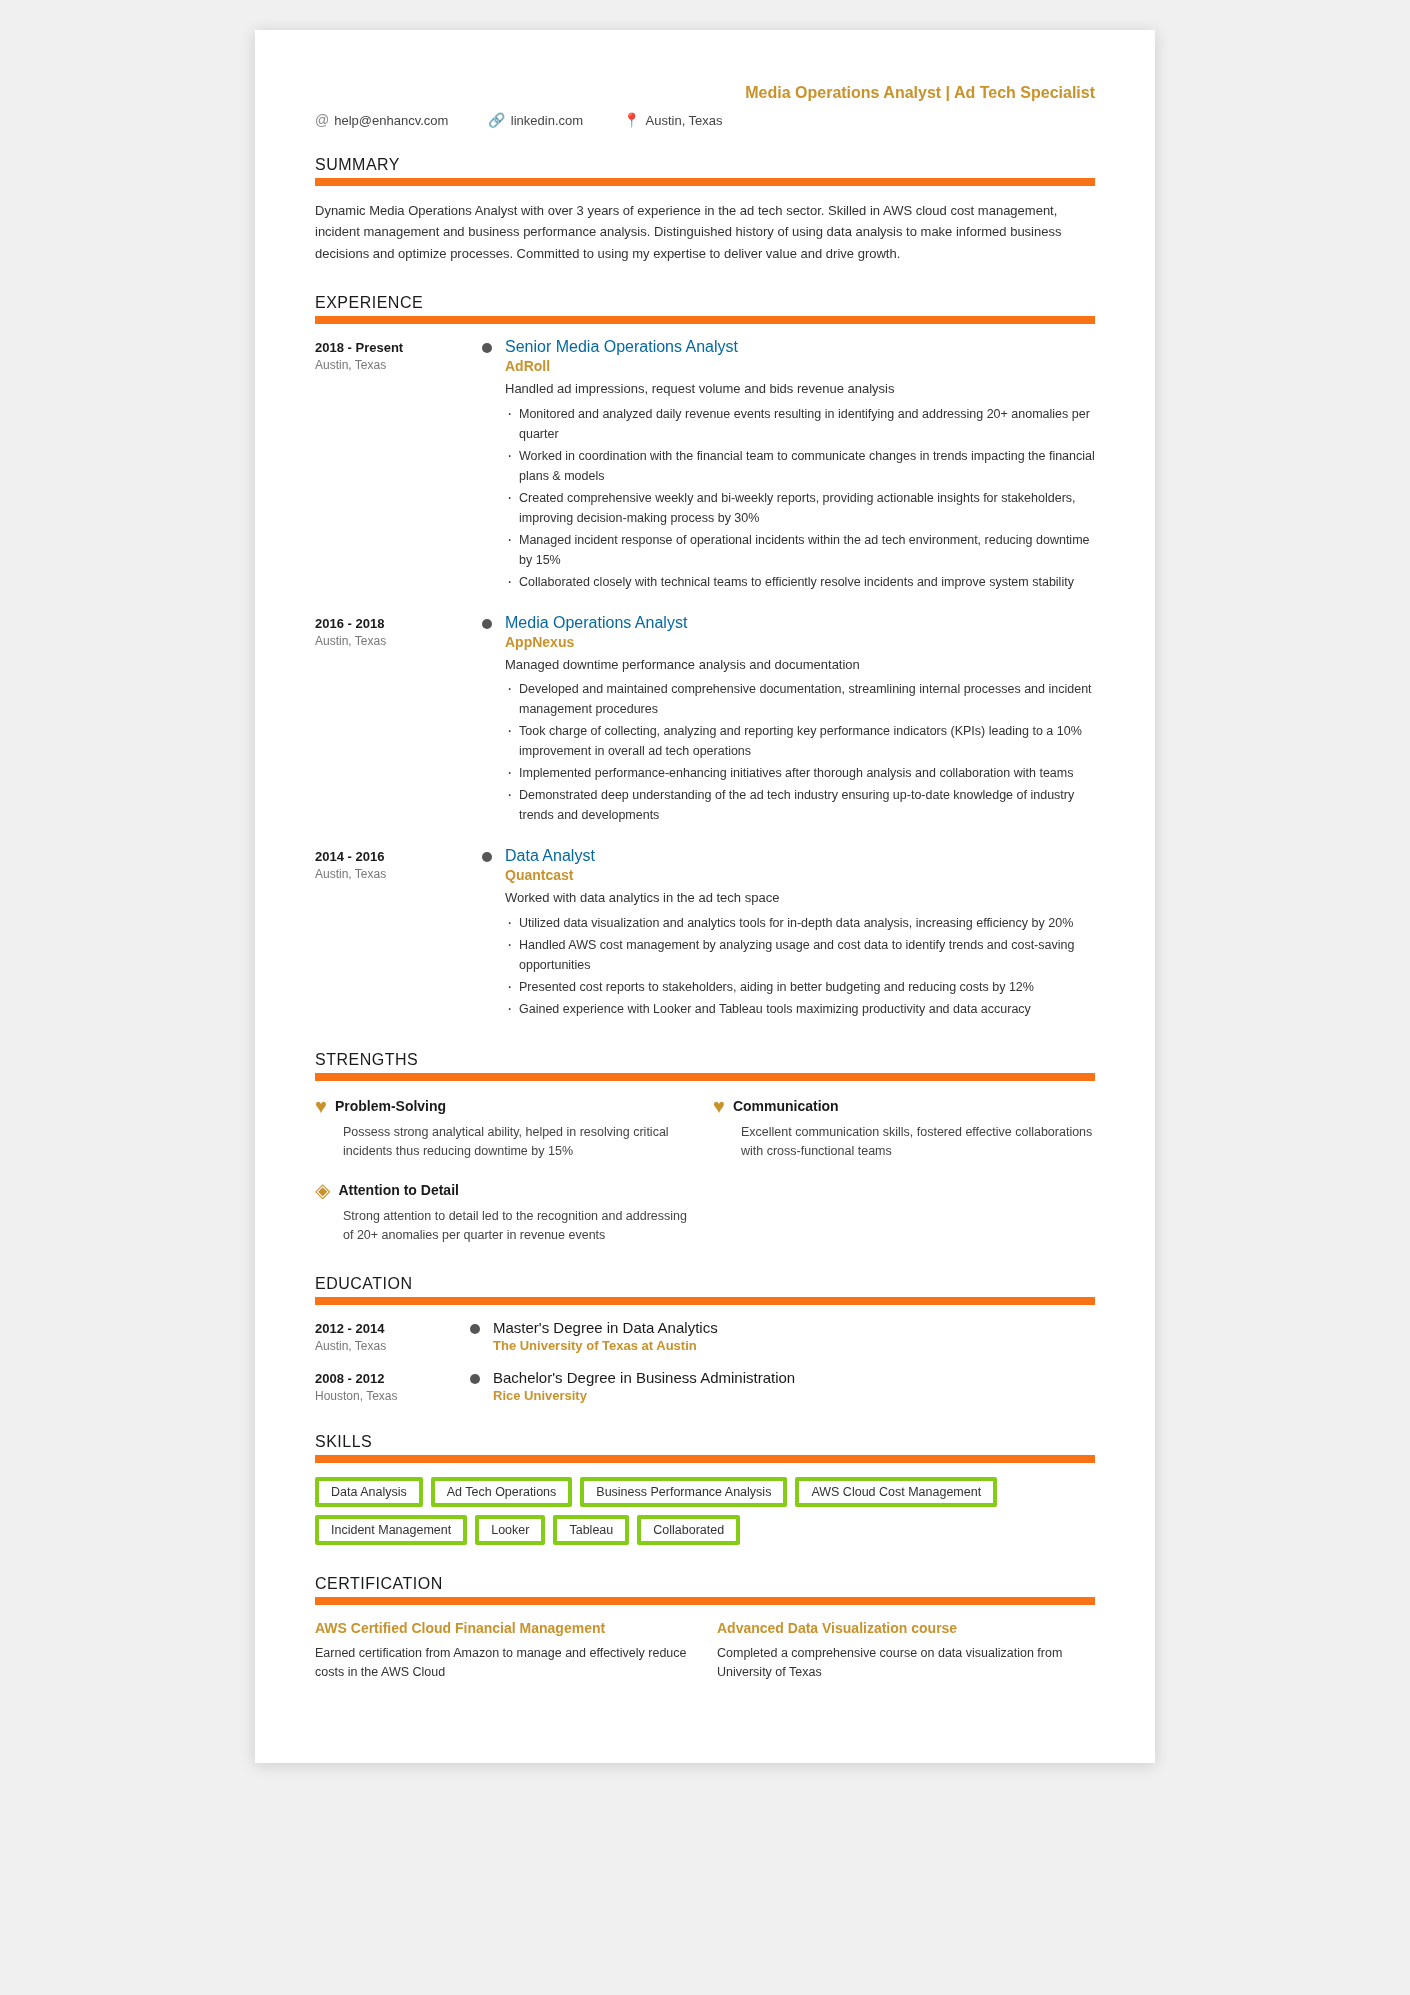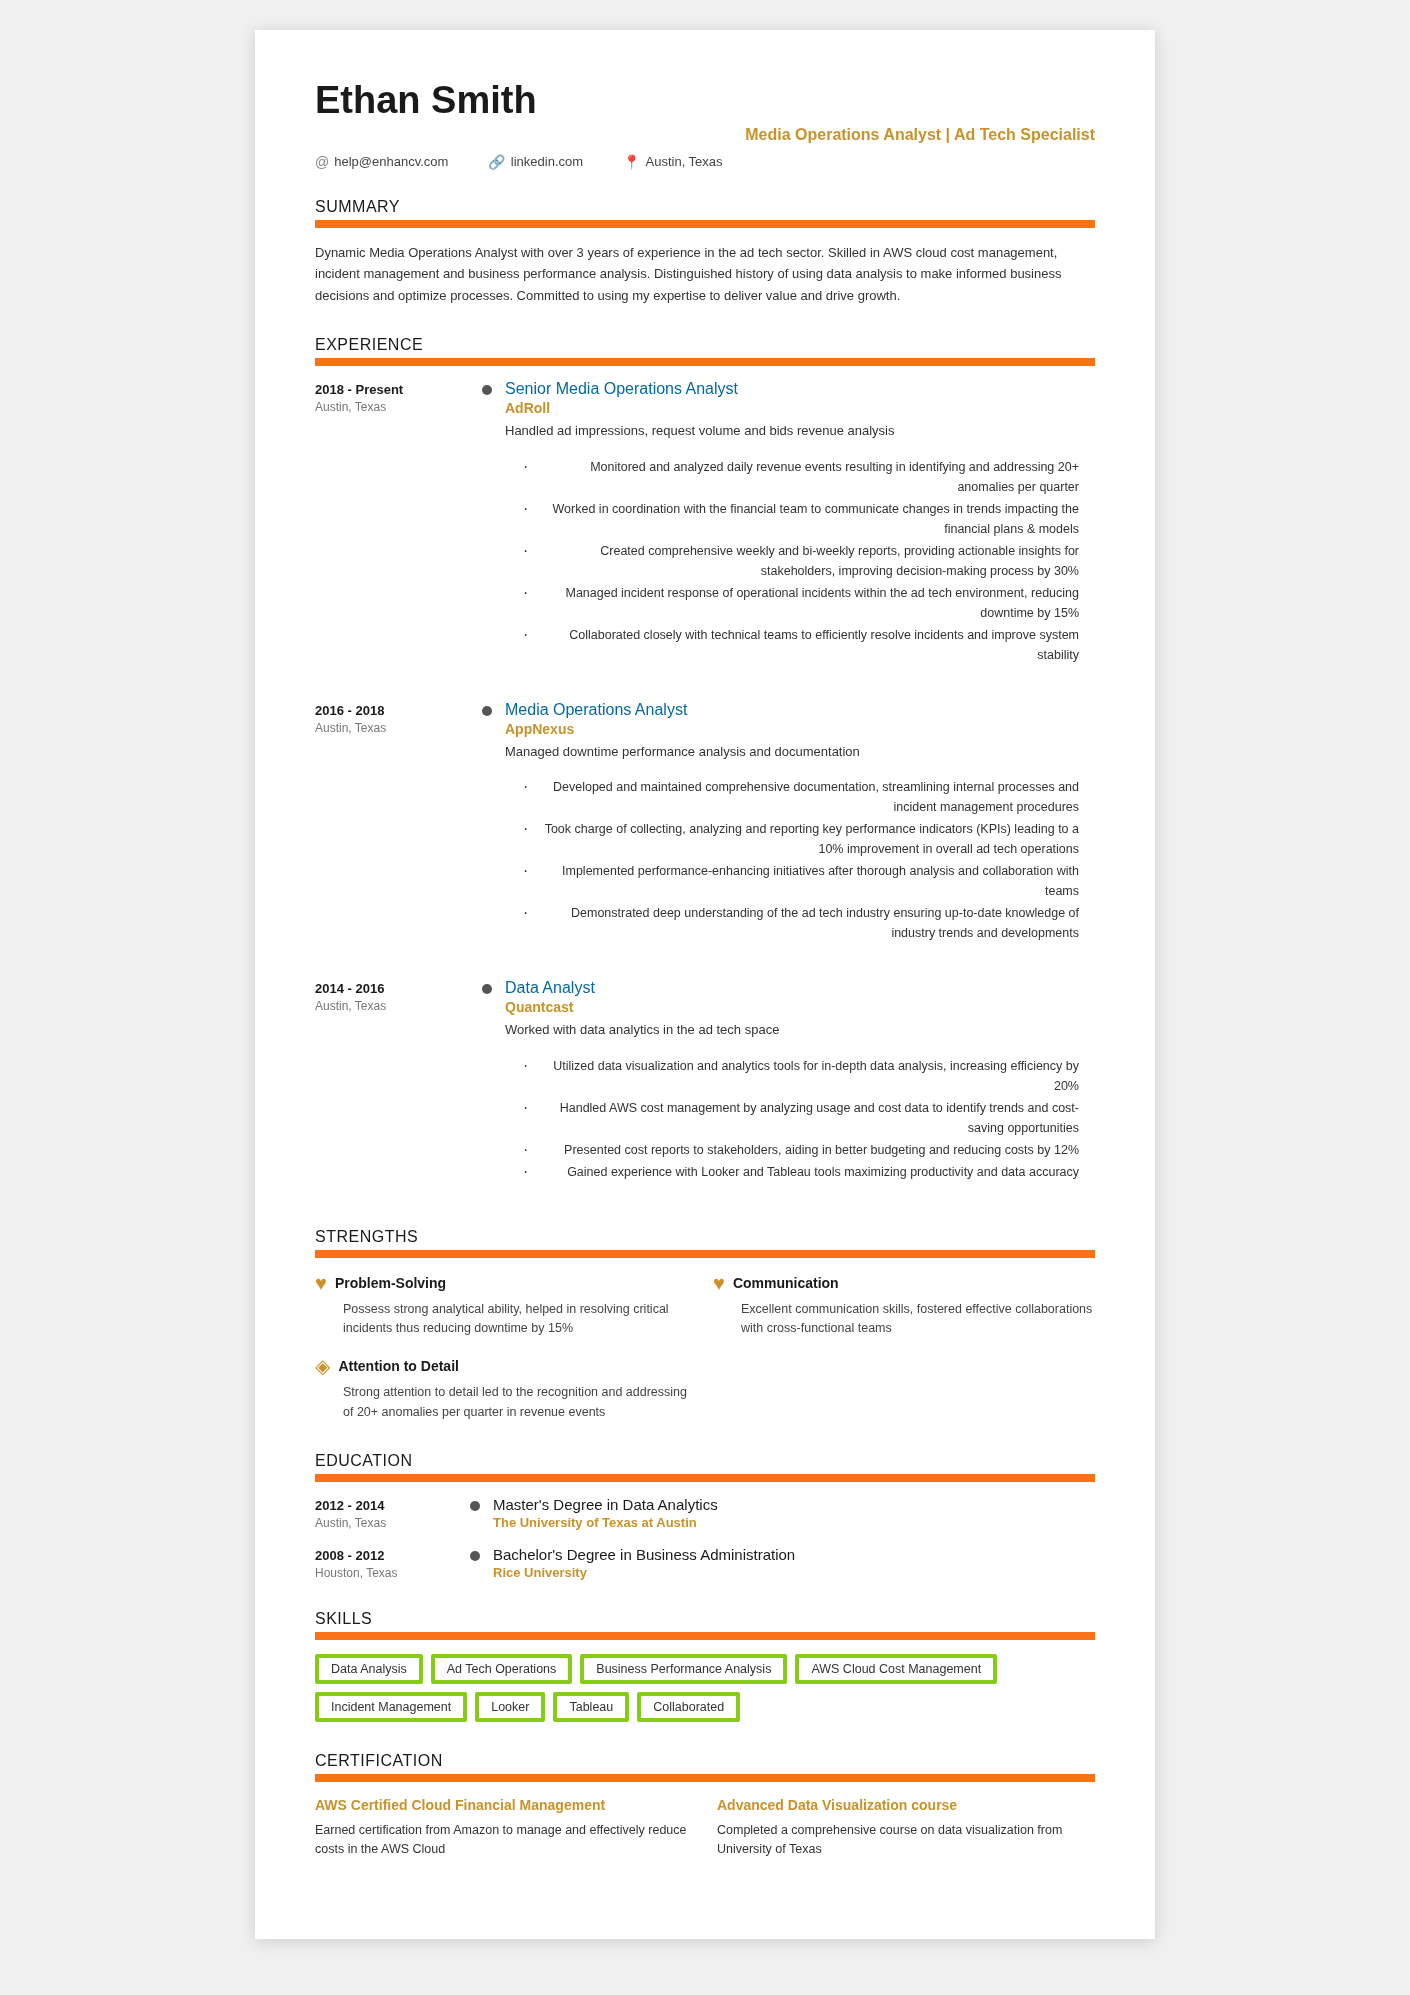--- a/index.html
+++ b/index.html
@@ -118,22 +118,21 @@
     }
     .exp-desc {
       font-size: 13px;
       color: #333;
       margin-bottom: 5px;
       line-height: 1.5;
     }
     .exp-bullets {
       list-style: none;
       padding: 0;
-      margin: 16px;
-      text-align: right;
+      margin: 0;
     }
     .exp-bullets li {
       font-size: 12.5px;
       color: #333;
       line-height: 1.6;
       padding-left: 14px;
       position: relative;
       margin-bottom: 2px;
     }
     .exp-bullets li::before {
@@ -251,21 +250,20 @@
       color: #333;
       line-height: 1.55;
     }
   </style>
 </head>
 <body>
 
 <div class="resume">
 
   <div>
-    <div class="header-name">Ethan Smith</div>
     <div class="header-title">Media Operations Analyst | Ad Tech Specialist</div>
     <div class="contact-row">
       <div class="contact-item">
         <span class="contact-icon">@</span>
         <span>help@enhancv.com</span>
       </div>
       <div class="contact-item">
         <span class="contact-icon">🔗</span>
         <span>linkedin.com</span>
       </div>

